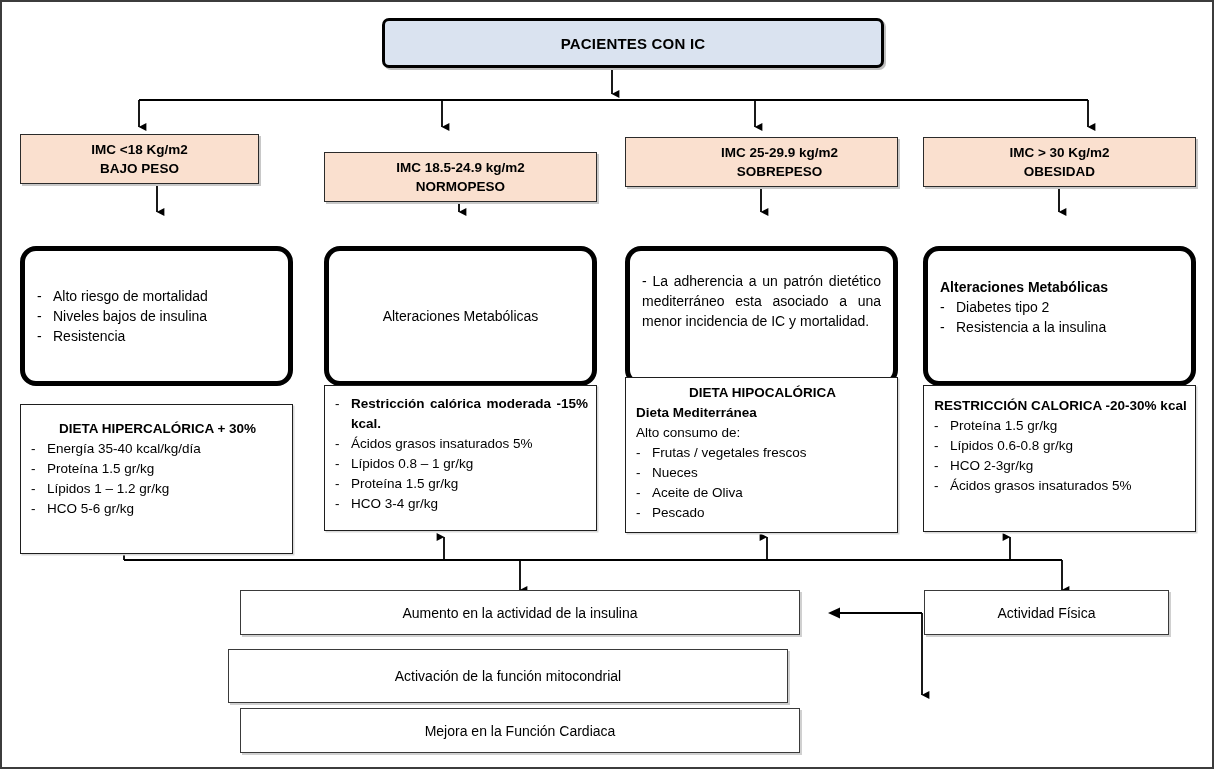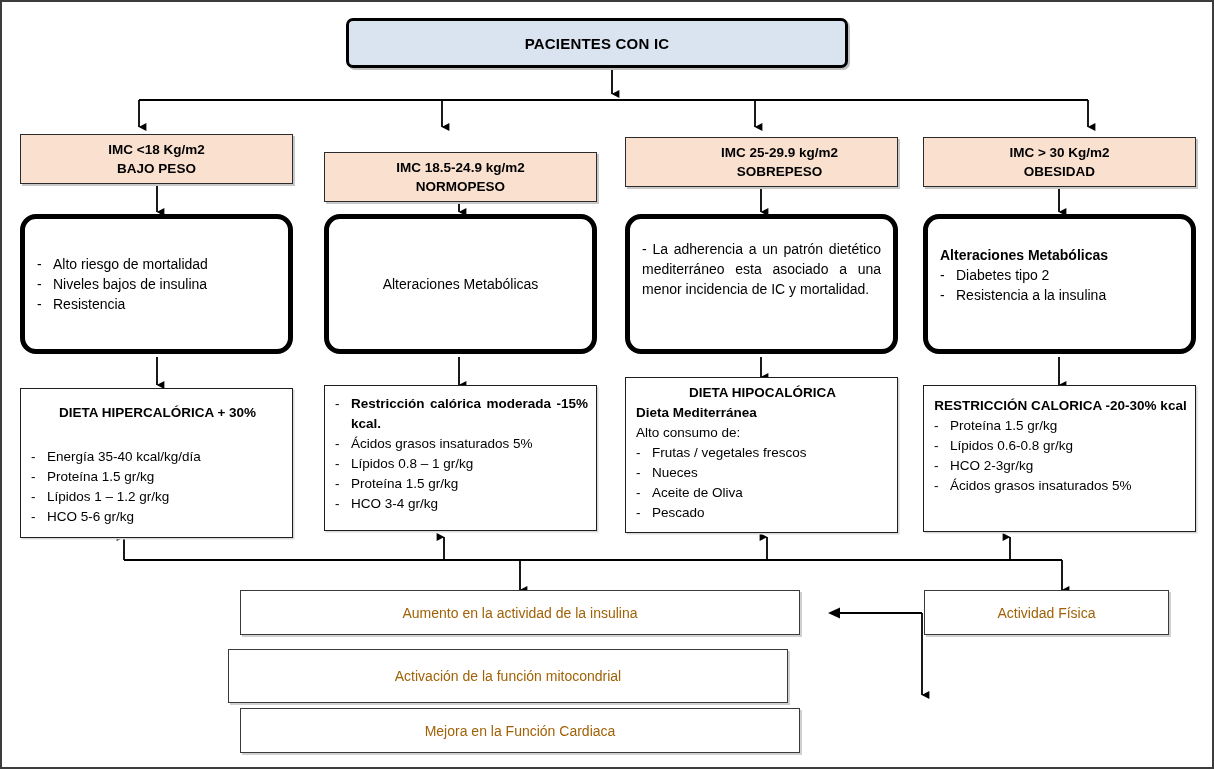--- a/index.html
+++ b/index.html
@@ -55,20 +55,21 @@
   
   .round-box {
     border: 5px solid #000000;
     border-radius: 16px;
     background: #ffffff;
     font-size: 14px;
     line-height: 20px;
     color: #000;
     padding: 6px 12px;
     box-shadow: 3px 3px 0 #ffffff;
+    margin-top: 32px;
   }
   .round-box.centered {
     align-items: center;
     text-align: center;
   }
   
   .diet-box {
     border: 1.6px solid #1e1e1e;
     background: #ffffff;
     font-size: 13.5px;
@@ -78,21 +79,21 @@
     justify-content: flex-start;
     box-shadow: 1.5px 1.5px 0 #d9d9d9;
   }
   
   .outcome-box {
     border: 1.8px solid #3a3a3a;
     background: #ffffff;
     align-items: center;
     text-align: center;
     font-size: 14px;
-    color: #a16207;
+    color: #000000;
     box-shadow: 2px 2px 0 #d0d0d0;
   }
   .bullet-list {
     margin: 0;
     padding: 0;
     list-style: none;
   }
   .bullet-list li {
     display: flex;
     align-items: flex-start;
@@ -175,25 +176,25 @@
 
       <line x1="920" y1="611" x2="838" y2="611" marker-end="url(#arrowLeft)" transform="rotate(-90 920 611)"></line>
     </g>
 
     <g stroke="#000" stroke-width="1.8" fill="none">
       <line x1="920" y1="611" x2="835" y2="611"></line>
       <path d="M826,611 L838,605.5 L838,616.5 Z" fill="#000" stroke="none"></path>
     </g>
   </svg>
 
-  <div class="box title-box" style="left:344px; top:16px; width:502px; height:50px;">
+  <div class="box title-box" style="left:380px; top:16px; width:502px; height:50px;">
     <span>PACIENTES CON IC</span>
   </div>
 
-  <div class="box cat-box" style="left:18px; top:132px; width:273px; height:50px;">
+  <div class="box cat-box" style="left:18px; top:132px; width:239px; height:50px;">
     <span>IMC &lt;18 Kg/m2</span>
     <span>BAJO PESO</span>
   </div>
   <div class="box cat-box" style="left:322px; top:150px; width:273px; height:50px;">
     <span>IMC 18.5-24.9 kg/m2</span>
     <span>NORMOPESO</span>
   </div>
   <div class="box cat-box" style="left:623px; top:135px; width:273px; height:50px;padding-left:36px;">
     <span>IMC 25-29.9 kg/m2</span>
     <span>SOBREPESO</span>
@@ -235,21 +236,21 @@
           <span class="dash">-</span>
           <span class="txt">Diabetes tipo 2</span>
         </li>
       <li>
           <span class="dash">-</span>
           <span class="txt">Resistencia a la insulina</span>
         </li>
     </ul>
   </div>
 
-  <div class="box diet-box" style="left:18px; top:386px; width:273px; height:150px; padding-top:14px;gap:24px;">
+  <div class="box diet-box" style="left:18px; top:402px; width:273px; height:150px; padding-top:14px;">
     <div class="hdr-center">DIETA HIPERCALÓRICA + 30%</div>
     <ul class="bullet-list">
       <li>
           <span class="dash">-</span>
           <span class="txt">Energía 35-40 kcal/kg/día</span>
         </li>
       <li>
           <span class="dash">-</span>
           <span class="txt">Proteína 1.5 gr/kg</span>
         </li>

